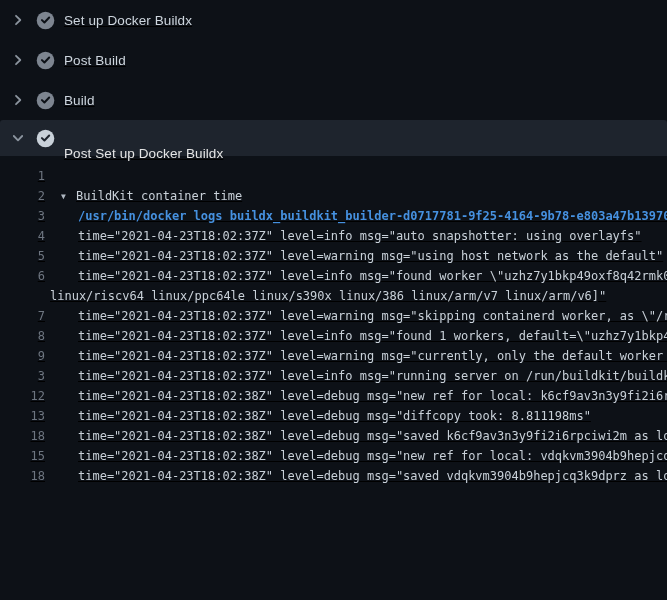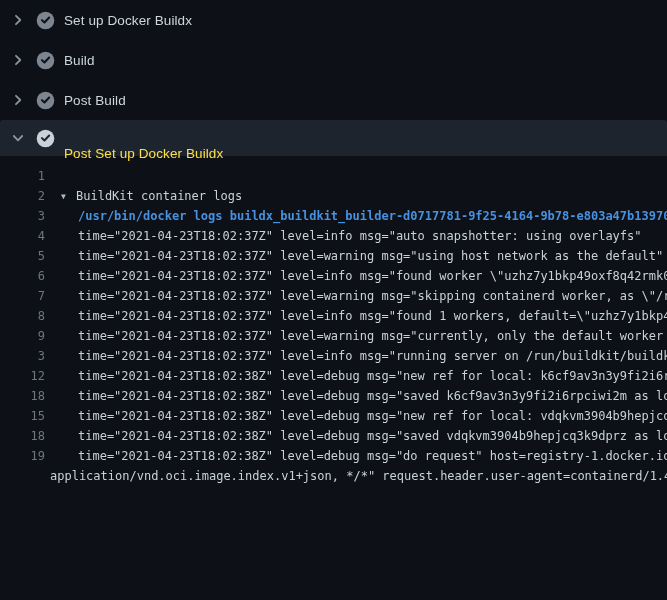--- a/index.html
+++ b/index.html
@@ -1,32 +1,32 @@
 <!DOCTYPE html>
 <html><head>
 <meta charset="utf-8">
 <style>
   html,body{margin:0;padding:0;background:#0d1117;}
   .page{
     position:relative;width:667px;height:484px;overflow:hidden;
-    background:#0d1117;font-family:"Liberation Sans",sans-serif;
+    background:#0d1117;font-family:"Liberation Sans",sans-serif;text-decoration:underline;
   }
   
   .steps{width:667px;}
   .step{height:40px;display:flex;align-items:center;padding-left:10px;box-sizing:border-box;cursor:pointer;}
   .step.expanded{height:36px;margin-bottom:4px;background:#1e242d;border-radius:3px 3px 0 0;}
   .chev{width:16px;height:16px;flex:none;display:flex;align-items:center;justify-content:center;}
   .step.expanded .chev svg{transform:rotate(90deg);}
   .check{width:19px;height:19px;flex:none;margin-left:10px;display:flex;align-items:center;justify-content:center;}
   .check svg circle{fill:#7d8590;}
   .check svg path{stroke:#0d1117;}
   .step.expanded .check svg circle{fill:#c9d1d9;}
   .step.expanded .check svg path{stroke:#1e242d;}
   .step-label{margin-left:9px;font-size:13.5px;color:#ced6de;letter-spacing:.1px;}
-  .step.expanded .step-label{color:#fde047;margin-top:30px;}
+  .step.expanded .step-label{color:#e5e5e5;margin-top:30px;}
   
   .log{margin-top:10px;font-family:"DejaVu Sans Mono",monospace;font-size:12px;}
   .log-row{height:20px;display:flex;align-items:center;overflow:hidden;white-space:pre;}
   .ln{width:45px;flex:none;text-align:right;color:#6e7681;cursor:pointer;}
   .lt{color:#c9d1d9;white-space:pre;}
   .lt.plain{padding-left:16px;}
   .lt.group{padding-left:16px;}
   .lt.command{padding-left:33px;color:#4691e0;font-weight:bold;}
   .lt.indent{padding-left:33px;}
   .lt.wrap{padding-left:5px;}
@@ -57,36 +57,36 @@
       <svg width="16" height="16" viewBox="0 0 16 16">
         <path d="M6 3.8 L10.3 8 L6 12.2" fill="none" stroke="#8b949e" stroke-width="1.8" stroke-linecap="round" stroke-linejoin="round"></path>
       </svg>
     </span>
     <span class="check">
       <svg width="19" height="19" viewBox="0 0 16 16">
         <circle cx="8" cy="8" r="7.4"></circle>
         <path d="M11.1 5.5 L7.1 9.7 L5 7.7" fill="none" stroke-width="1.7" stroke-linecap="round" stroke-linejoin="round"></path>
       </svg>
     </span>
+    <span class="step-label">Post Build</span>
+  </div>
+
+  <div class="step">
+    <span class="chev">
+      <svg width="16" height="16" viewBox="0 0 16 16">
+        <path d="M6 3.8 L10.3 8 L6 12.2" fill="none" stroke="#8b949e" stroke-width="1.8" stroke-linecap="round" stroke-linejoin="round"></path>
+      </svg>
+    </span>
+    <span class="check">
+      <svg width="19" height="19" viewBox="0 0 16 16">
+        <circle cx="8" cy="8" r="7.4"></circle>
+        <path d="M11.1 5.5 L7.1 9.7 L5 7.7" fill="none" stroke-width="1.7" stroke-linecap="round" stroke-linejoin="round"></path>
+      </svg>
+    </span>
     <span class="step-label">Build</span>
-  </div>
-
-  <div class="step">
-    <span class="chev">
-      <svg width="16" height="16" viewBox="0 0 16 16">
-        <path d="M6 3.8 L10.3 8 L6 12.2" fill="none" stroke="#8b949e" stroke-width="1.8" stroke-linecap="round" stroke-linejoin="round"></path>
-      </svg>
-    </span>
-    <span class="check">
-      <svg width="19" height="19" viewBox="0 0 16 16">
-        <circle cx="8" cy="8" r="7.4"></circle>
-        <path d="M11.1 5.5 L7.1 9.7 L5 7.7" fill="none" stroke-width="1.7" stroke-linecap="round" stroke-linejoin="round"></path>
-      </svg>
-    </span>
-    <span class="step-label">Post Build</span>
   </div>
 
   <div class="step expanded">
     <span class="chev">
       <svg width="16" height="16" viewBox="0 0 16 16">
         <path d="M6 3.8 L10.3 8 L6 12.2" fill="none" stroke="#8b949e" stroke-width="1.8" stroke-linecap="round" stroke-linejoin="round"></path>
       </svg>
     </span>
     <span class="check">
       <svg width="19" height="19" viewBox="0 0 16 16">
@@ -97,21 +97,21 @@
     <span class="step-label">Post Set up Docker Buildx</span>
   </div>
 </div>
   <div class="log">
   <div class="log-row">
     <span class="ln">1</span>
   </div>
 
   <div class="log-row">
     <span class="ln">2</span>
-    <span class="lt group"><span class="tri">▼</span><span>BuildKit container logs</span></span>
+    <span class="lt group"><span class="tri">▼</span><span>BuildKit container time</span></span>
   </div>
 
   <div class="log-row">
     <span class="ln">3</span>
     <span class="lt command">/usr/bin/docker logs buildx_buildkit_builder-d0717781-9f25-4164-9b78-e803a47b13970</span>
   </div>
 
   <div class="log-row">
     <span class="ln">4</span>
     <span class="lt indent">time="2021-04-23T18:02:37Z" level=info msg="auto snapshotter: using overlayfs"</span>
@@ -120,20 +120,24 @@
   <div class="log-row">
     <span class="ln">5</span>
     <span class="lt indent">time="2021-04-23T18:02:37Z" level=warning msg="using host network as the default"</span>
   </div>
 
   <div class="log-row">
     <span class="ln">6</span>
     <span class="lt indent">time="2021-04-23T18:02:37Z" level=info msg="found worker \"uzhz7y1bkp49oxf8q42rmk0xj</span>
   </div>
 
+  <div class="log-row">
+    <span class="ln"></span>
+    <span class="lt wrap">linux/riscv64 linux/ppc64le linux/s390x linux/386 linux/arm/v7 linux/arm/v6]"</span>
+  </div>
 
   <div class="log-row">
     <span class="ln">7</span>
     <span class="lt indent">time="2021-04-23T18:02:37Z" level=warning msg="skipping containerd worker, as \"/run</span>
   </div>
 
   <div class="log-row">
     <span class="ln">8</span>
     <span class="lt indent">time="2021-04-23T18:02:37Z" level=info msg="found 1 workers, default=\"uzhz7y1bkp49ox</span>
   </div>
@@ -147,20 +151,24 @@
     <span class="ln">3</span>
     <span class="lt indent">time="2021-04-23T18:02:37Z" level=info msg="running server on /run/buildkit/buildkitd</span>
   </div>
 
 
   <div class="log-row">
     <span class="ln">12</span>
     <span class="lt indent">time="2021-04-23T18:02:38Z" level=debug msg="new ref for local: k6cf9av3n3y9fi2i6rpci</span>
   </div>
 
+  <div class="log-row">
+    <span class="ln">13</span>
+    <span class="lt indent">time="2021-04-23T18:02:38Z" level=debug msg="diffcopy took: 8.811198ms"</span>
+  </div>
 
   <div class="log-row">
     <span class="ln">18</span>
     <span class="lt indent">time="2021-04-23T18:02:38Z" level=debug msg="saved k6cf9av3n3y9fi2i6rpciwi2m as local</span>
   </div>
 
   <div class="log-row">
     <span class="ln">15</span>
     <span class="lt indent">time="2021-04-23T18:02:38Z" level=debug msg="new ref for local: vdqkvm3904b9hepjcq3k9</span>
   </div>

